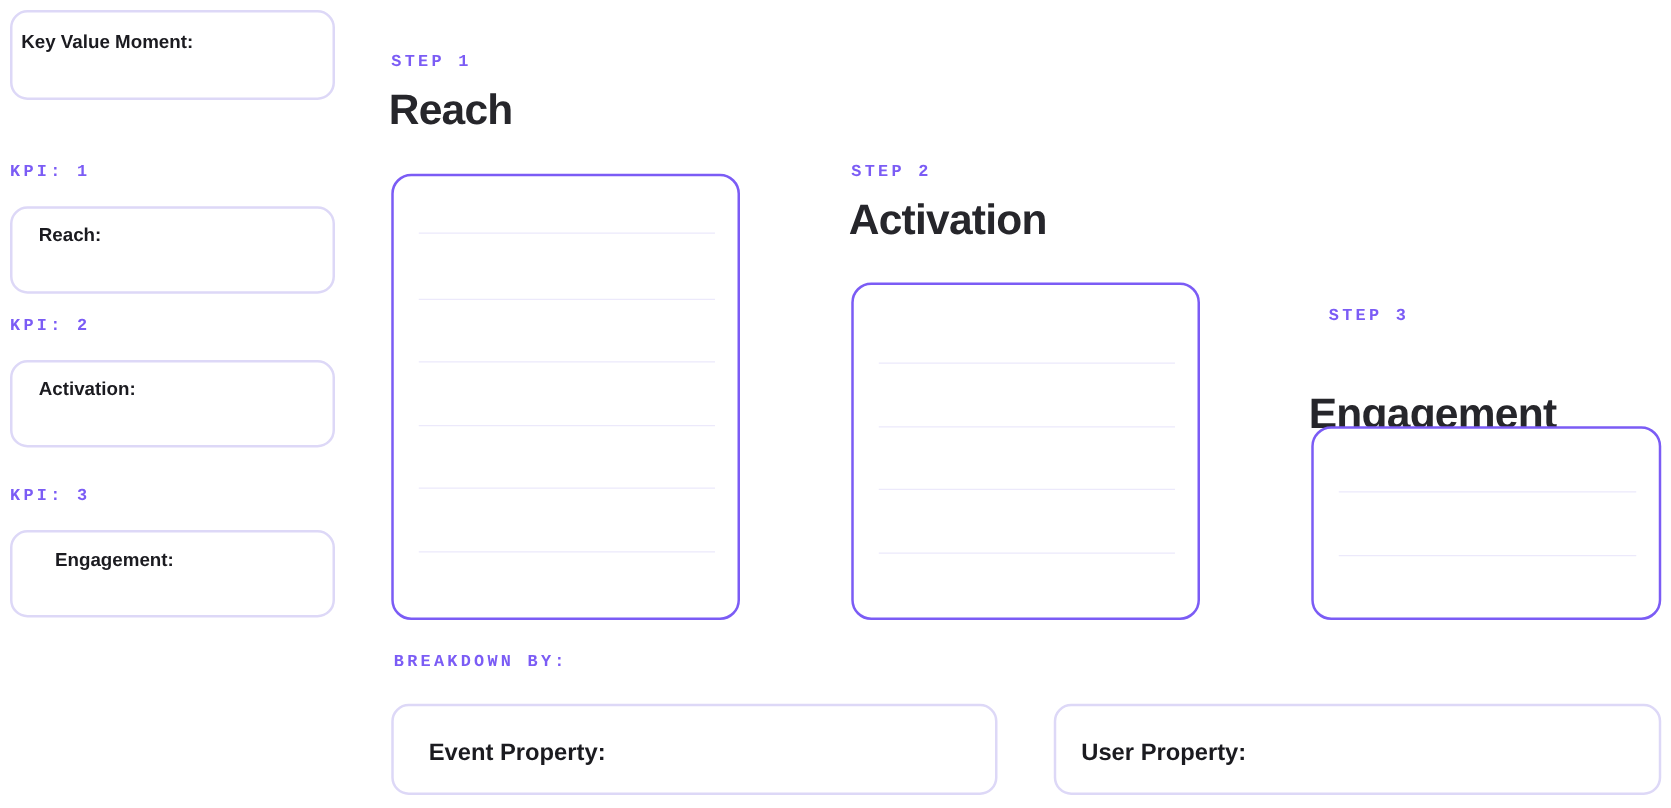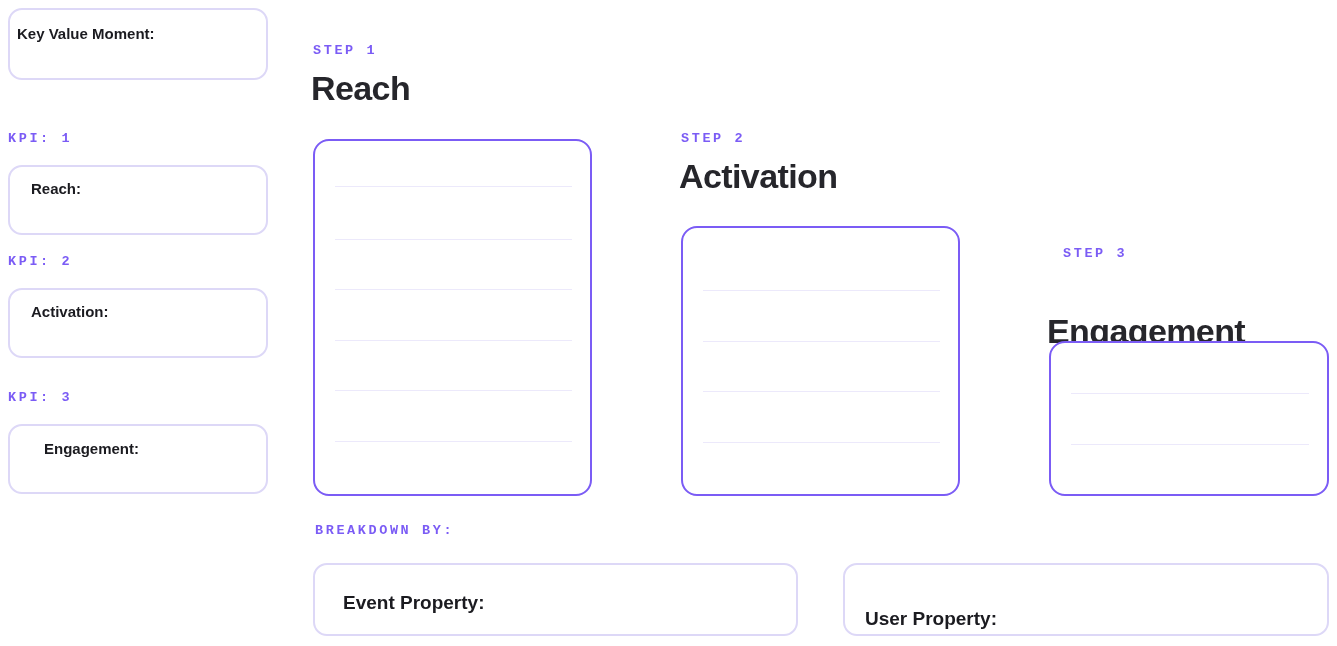--- a/index.html
+++ b/index.html
@@ -141,16 +141,16 @@
     </div>
   </div>
 
   <div class="region">
     <div class="eyebrow" style="left:315px; top:524px;text-align:center;">BREAKDOWN BY:</div>
 
     <div class="card card-soft" style="left:313px; top:563px; width:485px; height:73px;"></div>
     <div class="prompt prompt-lg" style="left:343px; top:593px;">Event Property:</div>
 
     <div class="card card-soft" style="left:843px; top:563px; width:486px; height:73px;"></div>
-    <div class="prompt prompt-lg" style="left:865px; top:593px;margin-top:16px;">User Property:</div>
+    <div class="prompt prompt-lg" style="left:865px; top:593px;">User Property:</div>
   </div>
 
 </div>
 
 </body></html>

